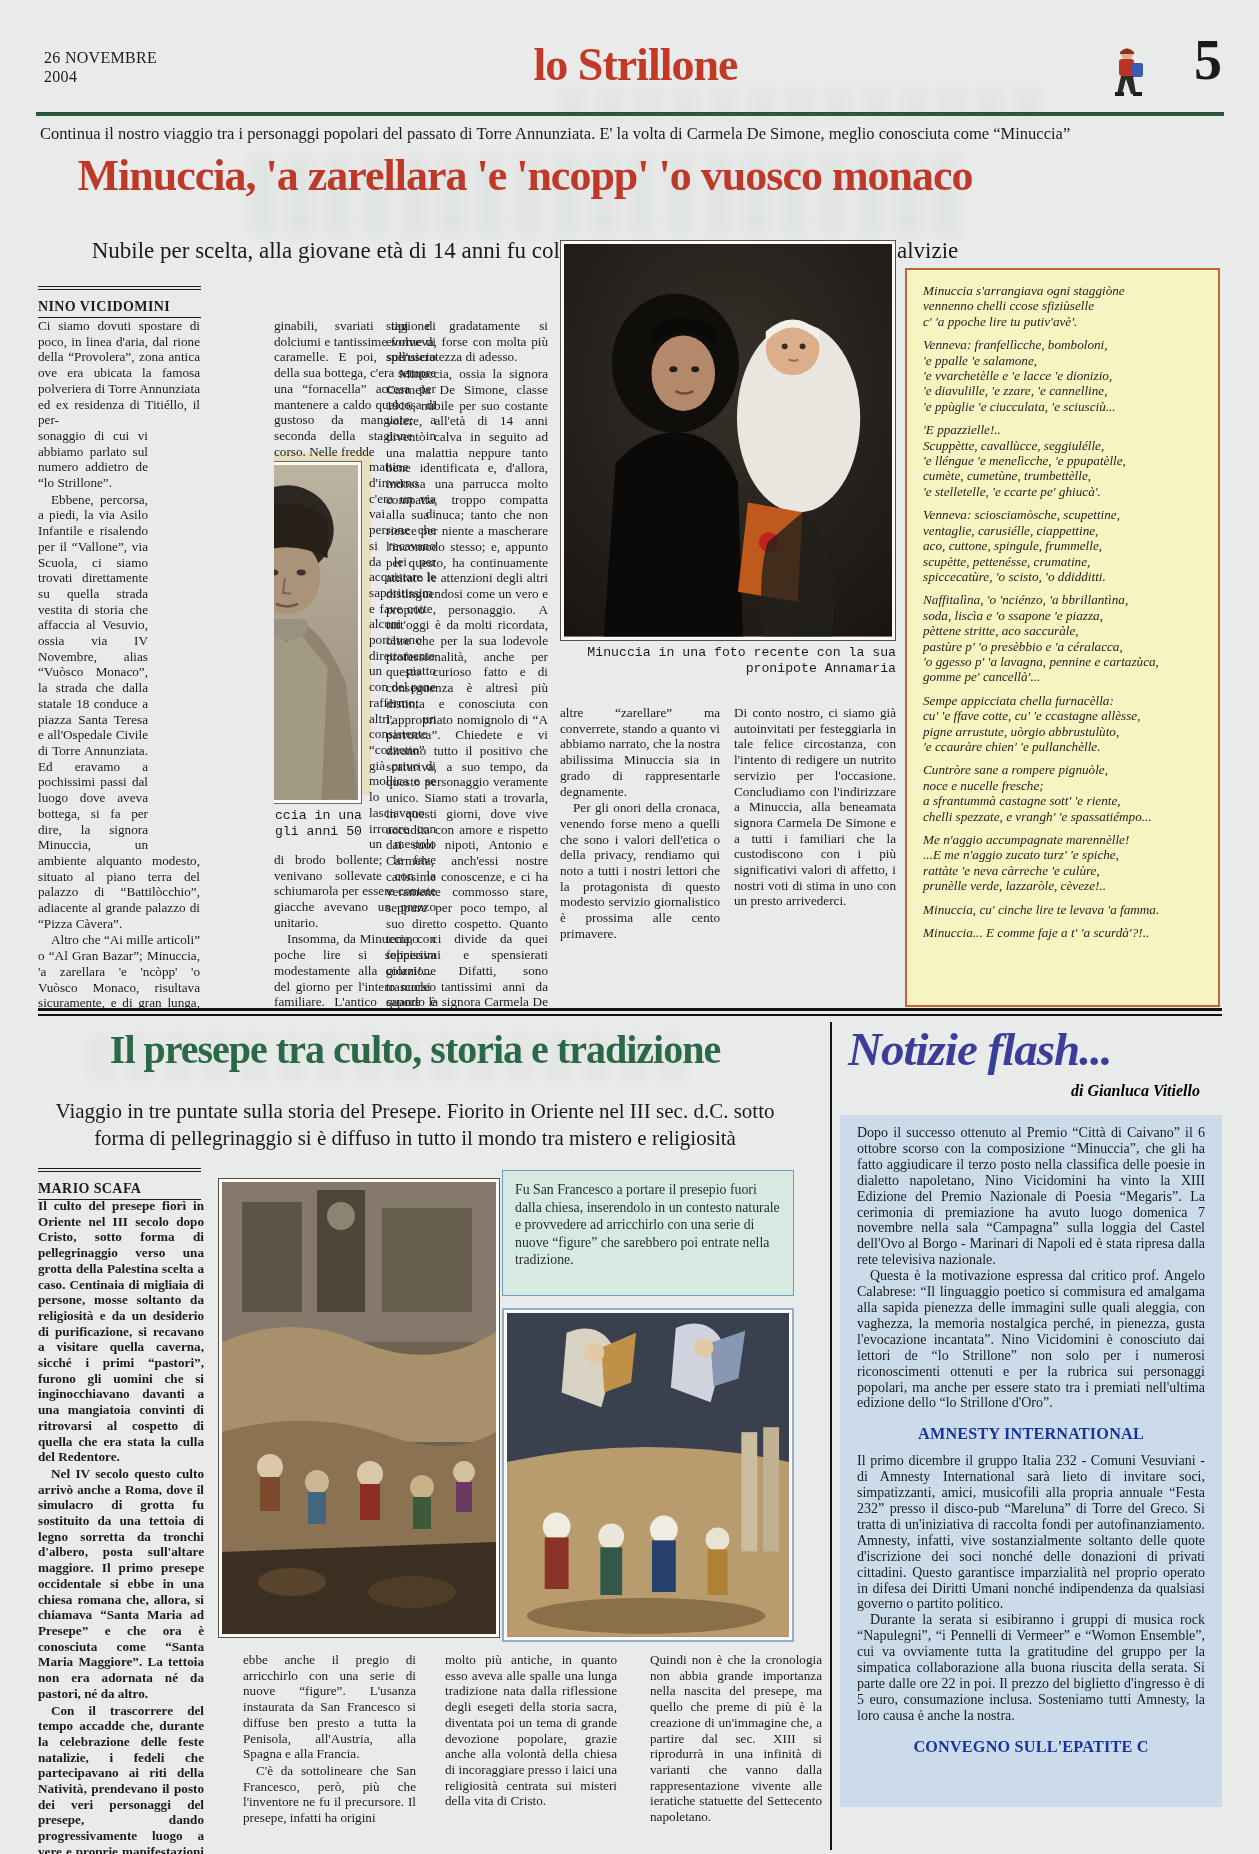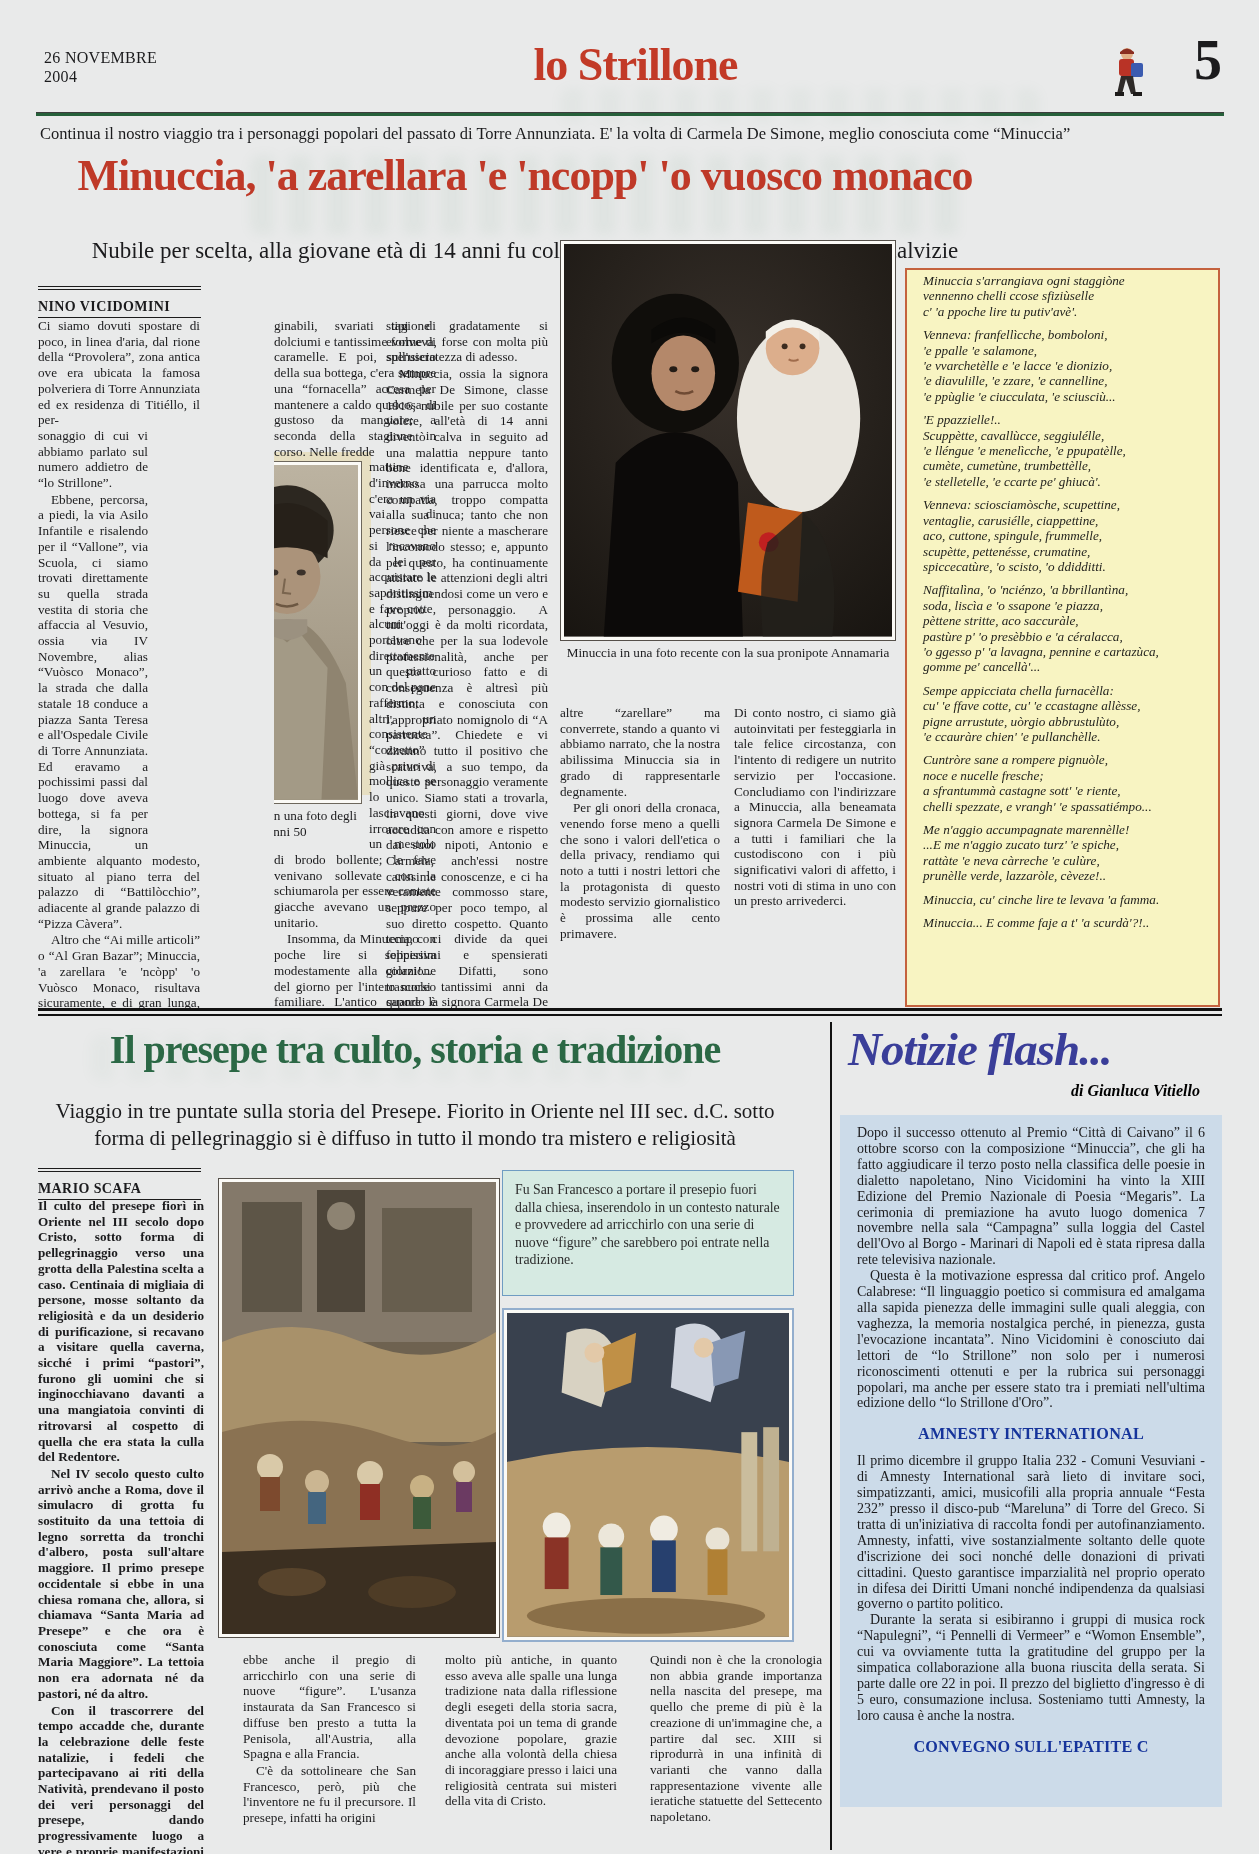--- a/index.html
+++ b/index.html
@@ -31,26 +31,26 @@
   .bodycol p, .bodycol div p { text-align:justify; font-size:13.2px; line-height:15.7px; hyphens:auto; overflow-wrap:break-word; }
   .bodycol div p + p, .bodycol p + p { text-indent:13px; margin-top:1px; }
   .c1 { left:0; top:78px; width:162px; height:690px; }
   .c2 { left:192px; top:78px; width:162px; height:690px;margin-left:44px; }
   .c3 { left:348px; top:78px; width:162px; height:690px; }
   .c4 { left:522px; top:465px; width:160px; height:302px; }
   .c5 { left:696px; top:465px; width:162px; height:302px; }
   .spacer-r { float:right; width:52px; height:412px; }
   .photo1-float { float:left; width:150px; margin:2px 7px 3px -62px; }
   .photo-frame { background:#fbfaf6; border:1px solid #6d675c; padding:3px; box-shadow:9px -9px 0 #e7dfc2; }
-  .caption { text-align:center; font-size:13.2px; line-height:16px; margin-top:4px; }
+  .caption { text-align:right; font-size:13.2px; line-height:16px; margin-top:4px;font-family:Liberation Mono, monospace; }
   .photo2 { position:absolute; left:522px; top:0; width:336px; }
   .photo2 .photo-frame { box-shadow:none; border:1px solid #55504a; }
   
   .yellowbox { position:absolute; left:905px; top:268px; width:315px; height:739px;
-    background:#f8f4c2; border:2px solid #c4623e; padding:3px 16px; overflow:hidden; }
+    background:#f8f4c2; border:2px solid #c4623e; padding:13px 16px; overflow:hidden; }
   .stanza { font-style:italic; font-size:13.2px; line-height:15.4px; white-space:pre-line; margin-bottom:8px; color:#24241f; }
 
   
   .divider { position:absolute; left:38px; top:1008px; width:1184px; height:8px;
     border-top:3px solid #121212; border-bottom:2px solid #121212; }
   .vrule { position:absolute; left:830px; top:1022px; width:2px; height:828px; background:#121212; }
 
   
   .headline2 { position:absolute; left:18px; top:1026px; width:794px; text-align:center;
     font-size:40px; font-weight:bold; color:#2b6845; letter-spacing:-1px; }

